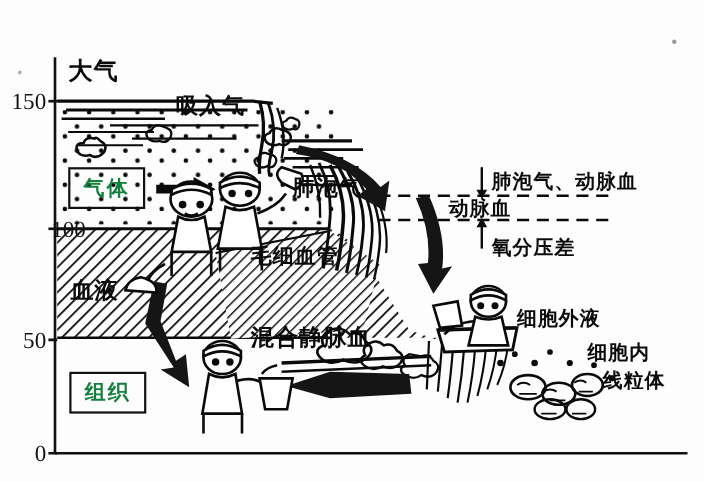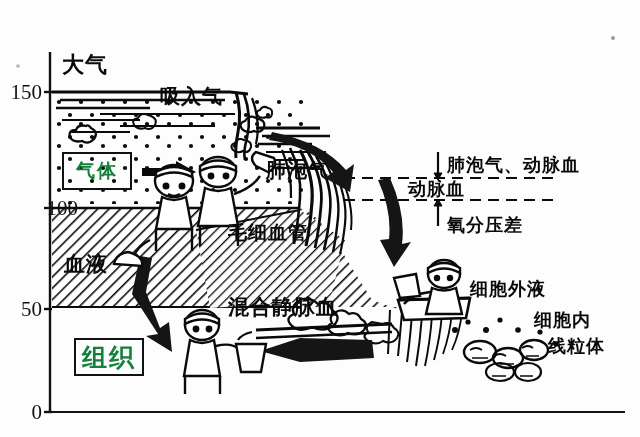--- a/index.html
+++ b/index.html
@@ -243,21 +243,21 @@
 <div class="axlabel" style="left:0px;top:196px;width:42px;margin-left:36px;">100</div>
 <div class="axlabel" style="left:0px;top:297px;width:42px;">50</div>
 <div class="axlabel" style="left:0px;top:400px;width:42px;">0</div>
 
 <div class="cnlabel" style="left:62px;top:50px;font-size:22px;">大气</div>
 
 <div class="boxed" style="left:62px;top:152px;width:66px;height:34px;font-size:19px;">气体</div>
 
 <div class="cnlabel" style="left:64px;top:250px;font-size:21px;">血液</div>
 
-<div class="boxed" style="left:74px;top:338px;width:66px;height:34px;font-size:25px;">组织</div>
+<div class="boxed" style="left:63px;top:338px;width:66px;height:34px;font-size:19px;">组织</div>
 
 <div class="cnlabel" style="left:160px;top:83px;font-size:20px;">吸入气</div>
 
 <div class="cnlabel" style="left:266px;top:157px;font-size:20px;text-align:right;">肺泡气</div>
 
 <div class="cnlabel" style="left:228px;top:220px;font-size:19px;font-family:Liberation Serif, serif;">毛细血管</div>
 
 <div class="cnlabel" style="left:228px;top:293px;font-size:21px;">混合静脉血</div>
 
 <div class="cnlabel" style="left:408px;top:177px;font-size:18px;">动脉血</div>

